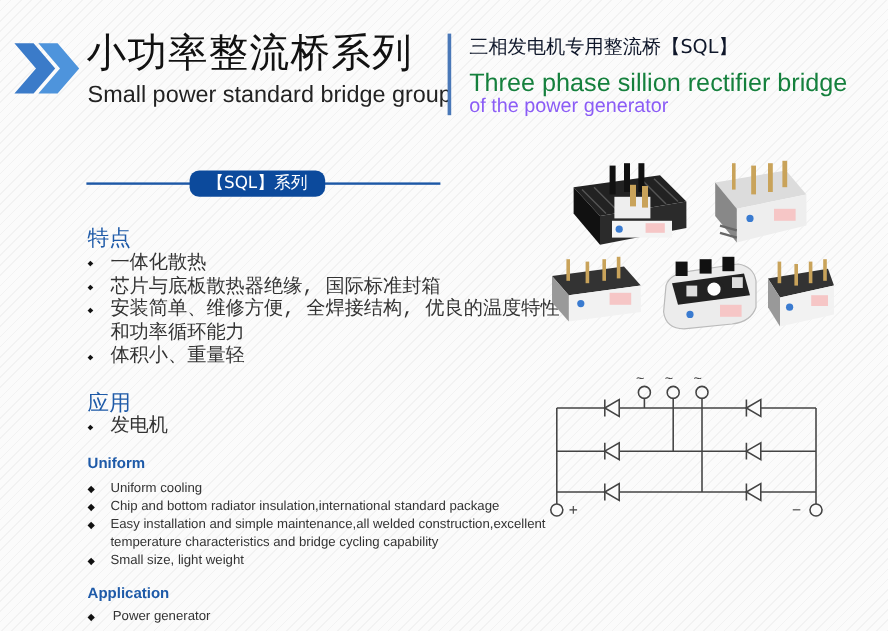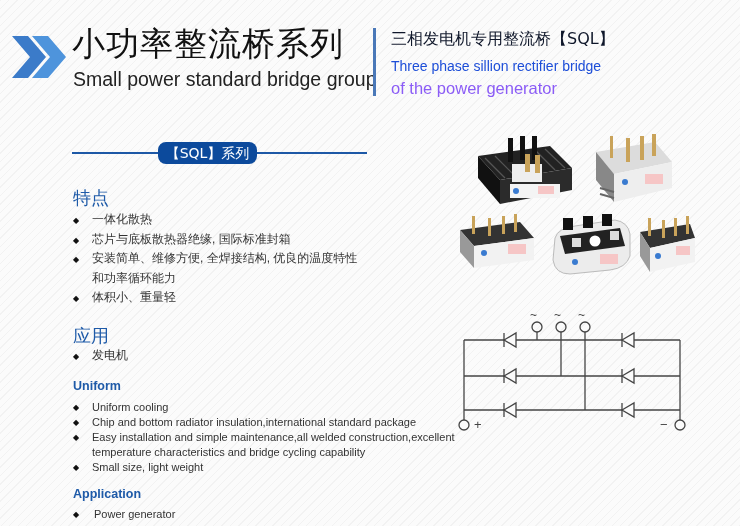--- a/index.html
+++ b/index.html
@@ -9,32 +9,32 @@
     background-image: repeating-linear-gradient(135deg, rgba(0,0,0,0.035) 0px, rgba(0,0,0,0.035) 1px, transparent 1px, transparent 6px);
     font-family: "Liberation Sans", "DejaVu Sans", sans-serif;
     color:#222;
   }
   .abs { position:absolute; }
   #logo { left:10px; top:34px; width:56px; height:46px; }
   #title-zh { left:72px; top:22px; font-size:33px; color:#111; letter-spacing:1px; white-space:nowrap; font-family:"DejaVu Sans", sans-serif; }
   #title-en { left:73px; top:68px; font-size:19.5px; color:#222; white-space:nowrap; }
   #vdivider { left:373px; top:28px; width:3px; height:68px; background:#4a78b8; }
   #sub-zh { left:391px; top:29px; font-size:16px; color:#0f172a; white-space:nowrap; font-family:"DejaVu Sans", sans-serif; }
-  #sub-en1 { left:391px; top:58px; font-size:14px; color:#1d4ed8; white-space:nowrap;text-align:right; }
+  #sub-en1 { left:391px; top:58px; font-size:21px; color:#15803d; white-space:nowrap;text-align:right; }
   #sub-en2 { left:391px; top:79px; font-size:16.5px; color:#8b5cf6; white-space:nowrap; }
 
   #series-line { left:72px; top:152px; width:295px; height:2px; background:#1d58a6; }
-  #series-pill { left:158px; top:142px; width:99px; height:22px; background:#0c4a9c; border-radius:8px; color:#fff; font-size:14px; line-height:22px; text-align:center; white-space:nowrap; font-family:"DejaVu Sans", sans-serif; }
+  #series-pill { left:158px; top:142px; width:113px; height:22px; background:#0c4a9c; border-radius:8px; color:#fff; font-size:14px; line-height:22px; text-align:center; white-space:nowrap; font-family:"DejaVu Sans", sans-serif; }
 
   .h-zh { font-size:18px; color:#1e5aa8; font-family:"DejaVu Sans", sans-serif; white-space:nowrap; }
   .h-en { font-size:12.5px; color:#1e5aa8; font-weight:bold; white-space:nowrap; }
   .list { list-style:none; margin:0; padding:0; }
   .list li { position:relative; padding-left:19px; white-space:nowrap; }
   .list li::before { content:"\25C6"; position:absolute; left:0; top:0; font-size:8px; color:#111; }
-  .list-zh li { font-size:12px; line-height:19.5px; color:#333; font-family:Liberation Sans, sans-serif; }
+  .list-zh li { font-size:16px; line-height:19.5px; color:#333; font-family:Liberation Mono, monospace; }
   .list-zh li::before { top:1px; line-height:19.5px; }
   .list-zh li .cont { display:block; }
   .list-en li { font-size:11px; line-height:15px; color:#333; }
   .list-en li::before { line-height:15px; }
 
   #features-zh-h { left:73px; top:186px; }
   #features-zh { left:73px; top:210px; }
   #apps-zh-h { left:73px; top:324px; }
   #apps-zh { left:73px; top:346px; }
   #features-en-h { left:73px; top:379px; }

